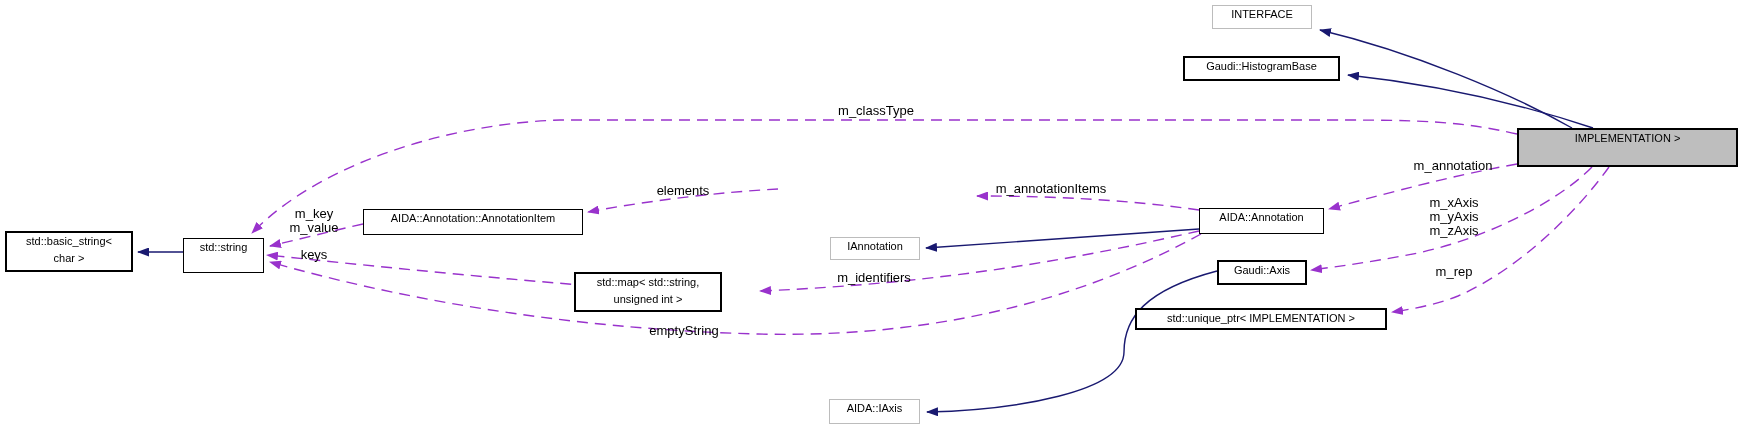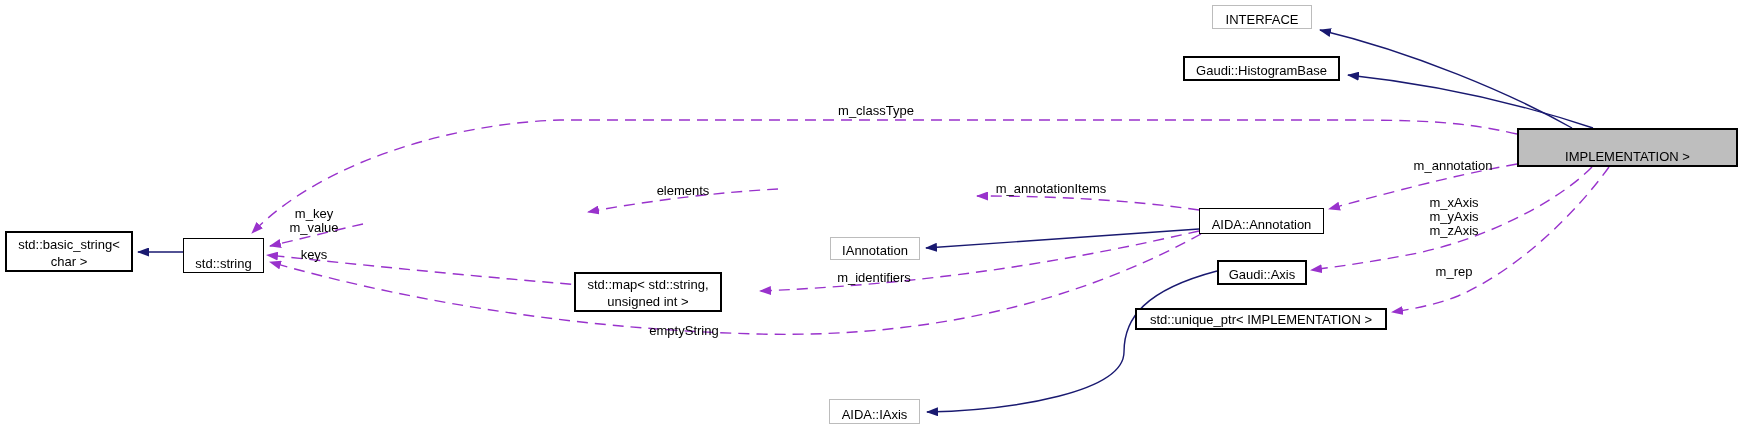--- a/index.html
+++ b/index.html
@@ -8,25 +8,25 @@
     width:1741px;height:431px;
     background:#ffffff;
     font-family:"Liberation Sans", sans-serif;
     overflow:hidden;
   }
   #edges{position:absolute;left:0;top:0;width:1741px;height:431px;}
   .node{
     position:absolute;
     box-sizing:border-box;
     display:flex;flex-direction:column;
-    align-items:center;justify-content:flex-end;
+    align-items:center;justify-content:flex-start;
     background:#ffffff;
     border:1px solid #000000;
     color:#000000;
-    font-size:13px;line-height:17px;
+    font-size:11px;line-height:17px;
     text-align:center;white-space:nowrap;
     cursor:pointer;
   }
   .node.thick{border-width:2px;}
   .node.muted{border-color:#bcbcbc;}
   .node.selected{background:#bebebe;border-width:2px;}
   .elabel{
     position:absolute;
     color:#000000;
     font-size:13px;line-height:14px;
@@ -86,20 +86,23 @@
 
 
   <div class="node" style="left:1199px;top:208px;width:125px;height:26px">
     <span>AIDA::Annotation</span>
   </div>
 
   <div class="node muted" style="left:830px;top:237px;width:90px;height:23px">
     <span>IAnnotation</span>
   </div>
 
+  <div class="node" style="left:363px;top:209px;width:220px;height:26px">
+    <span>AIDA::Annotation::AnnotationItem</span>
+  </div>
 
   <div class="node" style="left:183px;top:238px;width:81px;height:35px">
     <span>std::string</span>
   </div>
 
   <div class="node thick" style="left:5px;top:231px;width:128px;height:41px">
     <span>std::basic_string&lt;</span>
     <span>char &gt;</span>
   </div>
 

